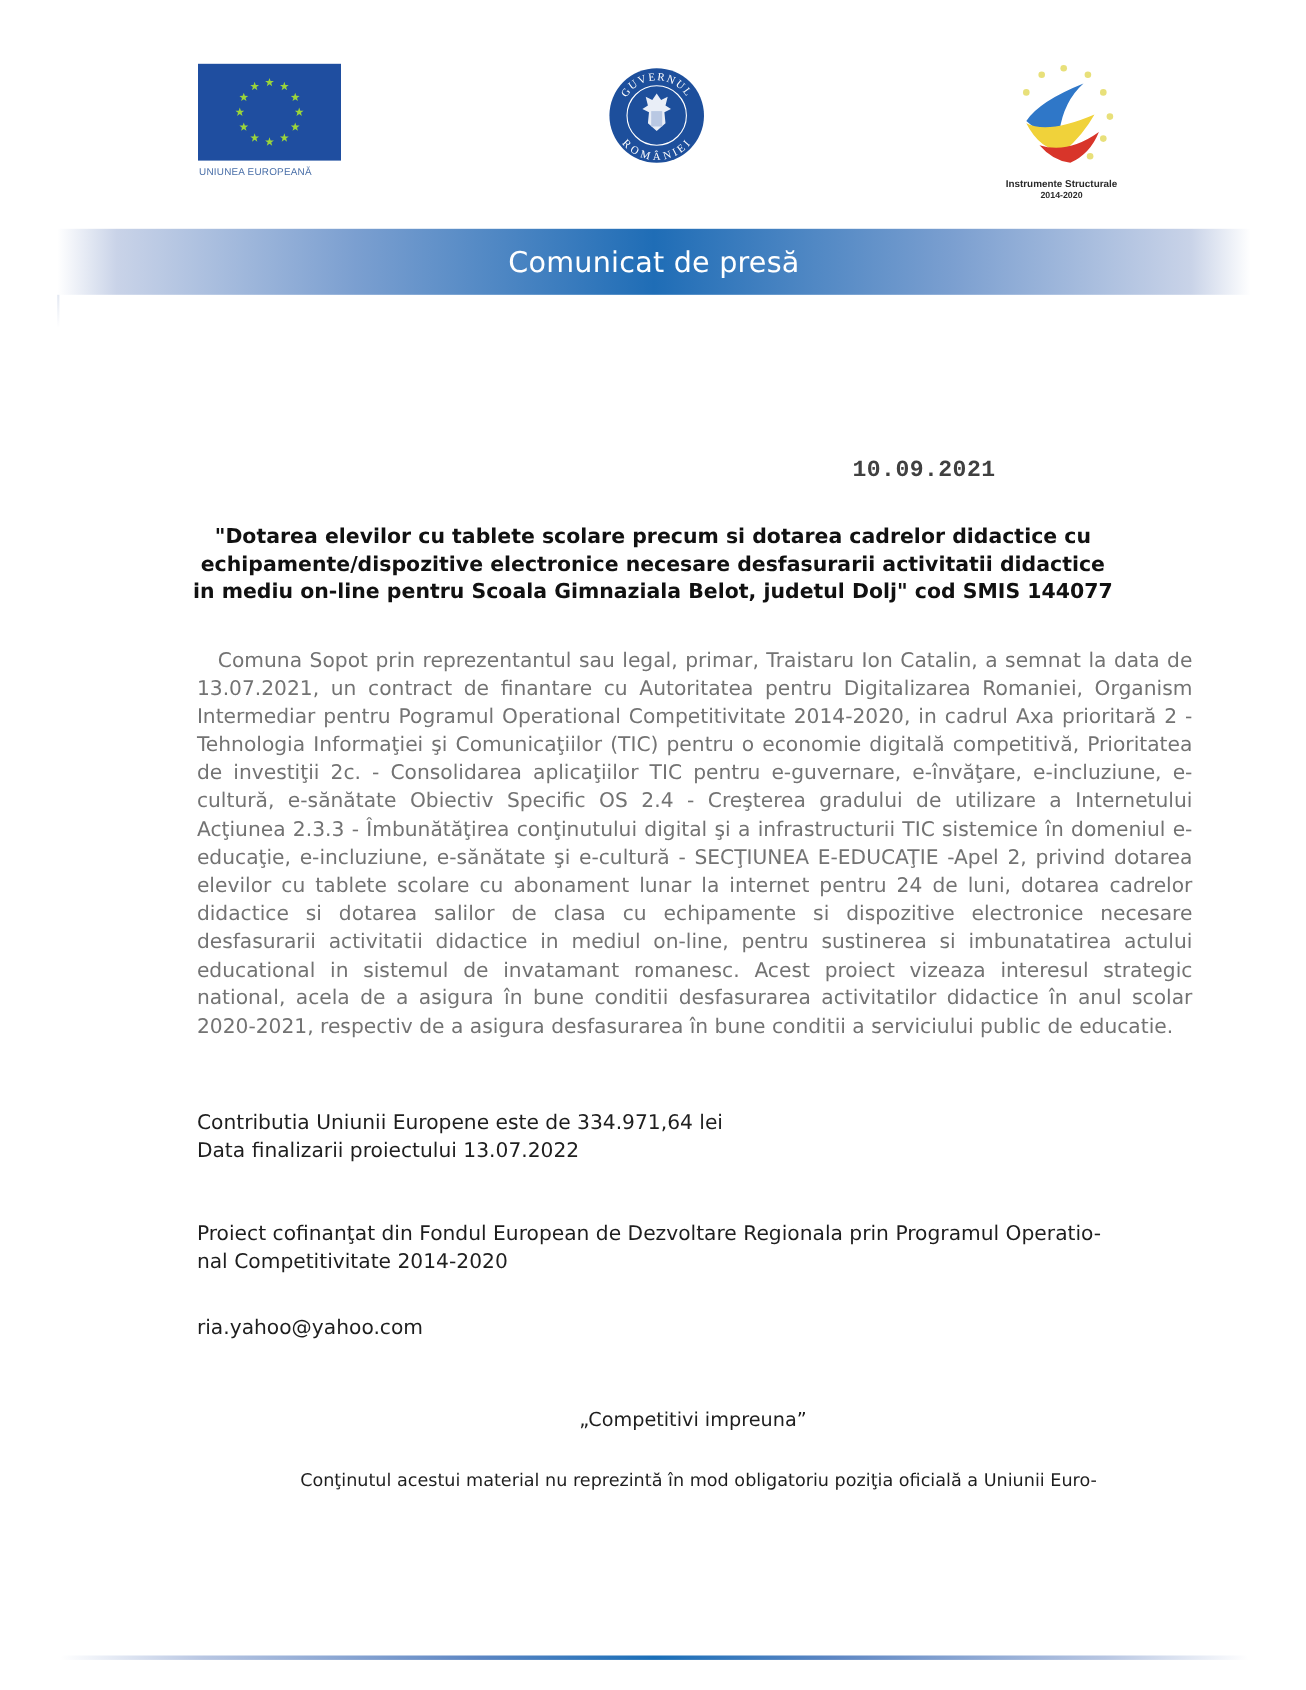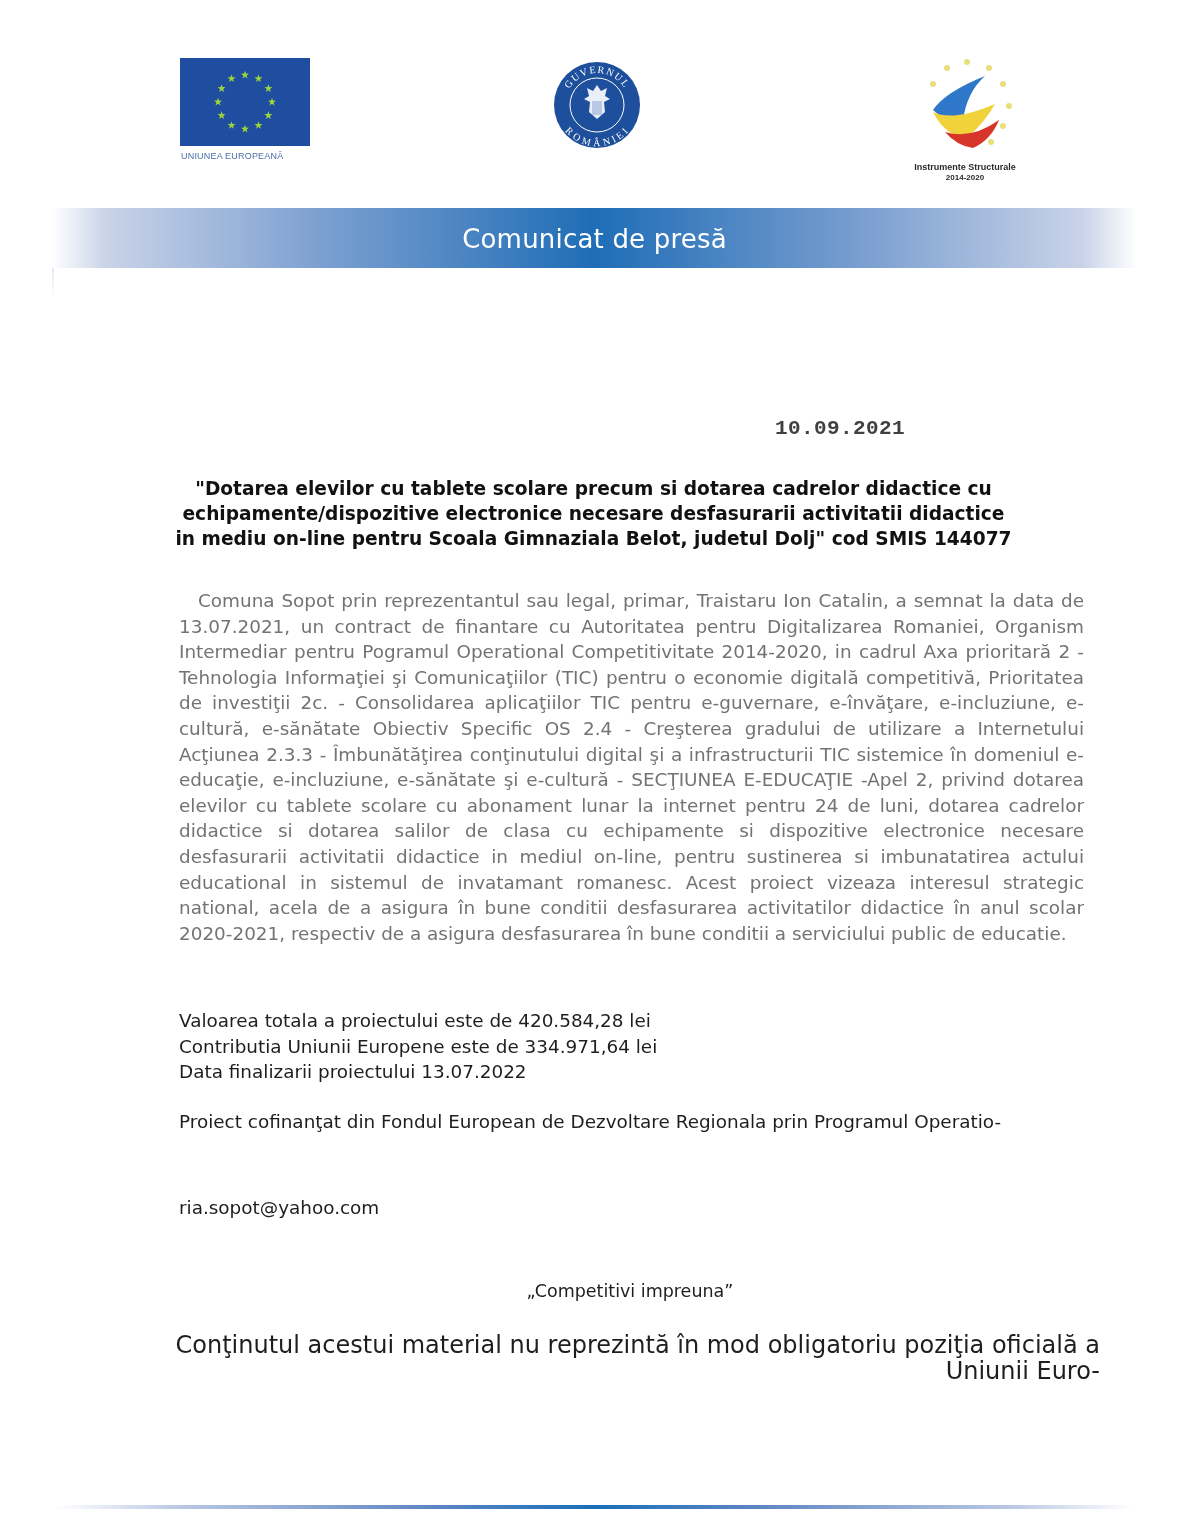--- a/index.html
+++ b/index.html
@@ -33,22 +33,22 @@
           color: #404040; letter-spacing: 0.4px; font-family: Liberation Mono, monospace; }
   .title { position: absolute; left: 150px; width: 887px; top: 476px; text-align: center;
            font-weight: bold; font-size: 18.6px; line-height: 25px; color: #111; }
   .para { position: absolute; left: 179px; width: 905px; top: 588px; text-align: justify;
           font-size: 18.4px; line-height: 25.6px; color: #737373; text-indent: 19px;
           hyphens: manual; }
   .values { position: absolute; left: 179px; top: 1008px; font-size: 18.4px; line-height: 25.6px; color: #1e1e1e; }
   .cofin { position: absolute; left: 179px; width: 900px; top: 1109px; font-size: 18.4px; line-height: 25.6px; color: #1e1e1e; }
   .contact { position: absolute; left: 179px; width: 900px; top: 1195px; font-size: 18.4px; line-height: 25.6px; color: #1e1e1e; }
   .motto { position: absolute; left: 0; width: 1260px; top: 1281px; text-align: center; font-size: 17.5px; color: #1e1e1e; }
-  .disclaimer { position: absolute; left: 170px; width: 930px; top: 1333px; text-align: right;
-                font-size: 24px; line-height: 25.6px; color: #1e1e1e; }
+  .disclaimer { position: absolute; left: 170px; width: 930px; top: 1333px; text-align: center;
+                font-size: 16px; line-height: 25.6px; color: #1e1e1e; }
   .line { display: block; }
 
   
   .footer-rule { position: absolute; left: 55px; top: 1505px; width: 1080px; height: 4px;
                  background: linear-gradient(to right, rgba(255,255,255,0) 0%, #b8c6e2 12%,
                    #5d86c3 35%, #1a6fb8 50%, #5d86c3 65%, #b8c6e2 88%, rgba(255,255,255,0) 100%); }
 </style>
 </head>
 <body>
 
@@ -124,31 +124,31 @@
 
 <div class="title">
   <span class="line">"Dotarea elevilor cu tablete scolare precum si dotarea cadrelor didactice cu</span>
   <span class="line">echipamente/dispozitive electronice necesare desfasurarii activitatii didactice</span>
   <span class="line">in mediu on-line pentru Scoala Gimnaziala Belot, judetul Dolj" cod SMIS 144077</span>
 </div>
 
 <p class="para" style="margin:0">Comuna Sopot prin reprezentantul sau legal, primar, Traistaru Ion Catalin, a semnat la data de 13.07.2021, un contract de finantare cu Autoritatea pentru Digitalizarea Romaniei, Organism Intermediar pentru Pogramul Operational Competitivitate 2014-2020, in cadrul Axa prioritară 2 - Tehnologia Informaţiei şi Comunicaţiilor (TIC) pentru o economie digitală competitivă, Prioritatea de investiţii 2c. - Consolidarea aplicaţiilor TIC pentru e-guvernare, e-învăţare, e-incluziune, e-cultură, e-sănătate Obiectiv Specific OS 2.4 - Creşterea gradului de utilizare a Internetului Acţiunea 2.3.3 - Îmbunătăţirea conţinutului digital şi a infras­tructurii TIC sistemice în domeniul e-educaţie, e-incluziune, e-sănătate şi e-cultură - SECŢIUNEA E-EDUCAŢIE -Apel 2, privind dotarea elevilor cu tablete scolare cu abonament lunar la internet pentru 24 de luni, dotarea cadrelor didactice si dotarea salilor de clasa cu echipamente si dispozitive electronice necesare desfasurarii activitatii didactice in mediul on-line, pentru sustinerea si imbunatatirea actului educational in sistemul de invatamant romanesc. Acest proiect vizeaza interesul strategic national, acela de a asigura în bune conditii desfasurarea activitatilor didactice în anul scolar 2020-2021, respectiv de a asigura desfasurarea în bune conditii a serviciului public de educatie.</p>
 
 <div class="values">
-  <span class="line">Valoarea totala a proiectului este de  420.584,28 lei</span>
   <span class="line">Contributia Uniunii Europene este de 334.971,64 lei</span>
   <span class="line">Data finalizarii proiectului 13.07.2022</span>
 </div>
 
 <div class="cofin">
   <span class="line">Proiect cofinanţat din Fondul European de Dezvoltare Regionala  prin Programul Operatio-</span>
+  <span class="line">nal Competitivitate 2014-2020</span>
 </div>
 
 <div class="contact">
-  <span class="line">ria.sopot@yahoo.com</span>
+  <span class="line">ria.yahoo@yahoo.com</span>
 </div>
 
 <div class="motto">„Competitivi impreuna”</div>
 
 <div class="disclaimer">
   <span class="line">Conţinutul acestui material nu reprezintă în mod obligatoriu poziţia oficială a Uniunii Euro-</span>
 </div>
 
 <div class="footer-rule"></div>
 

